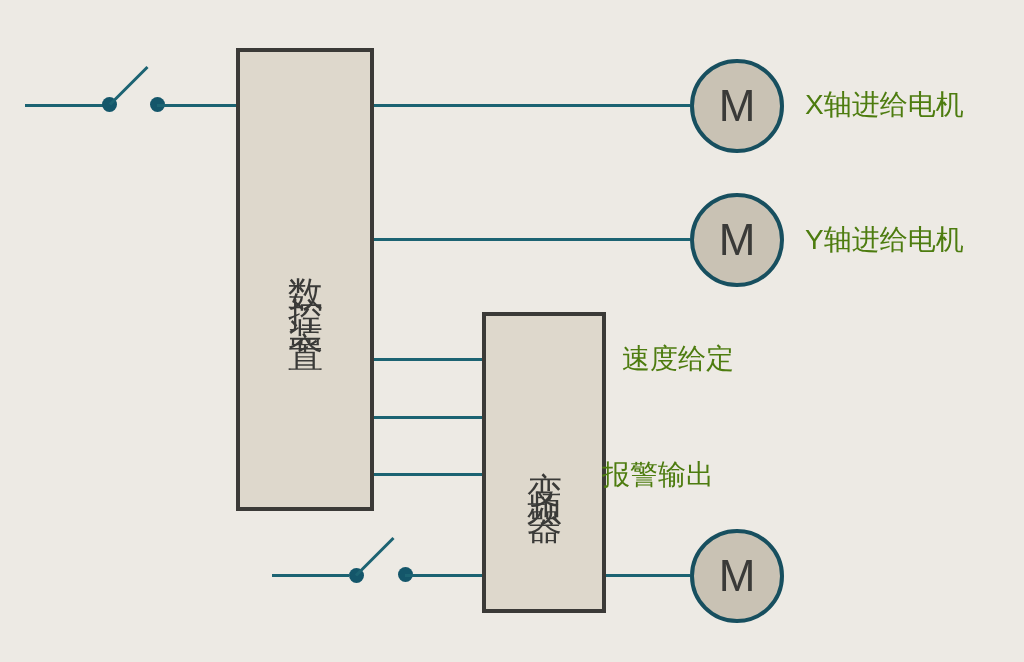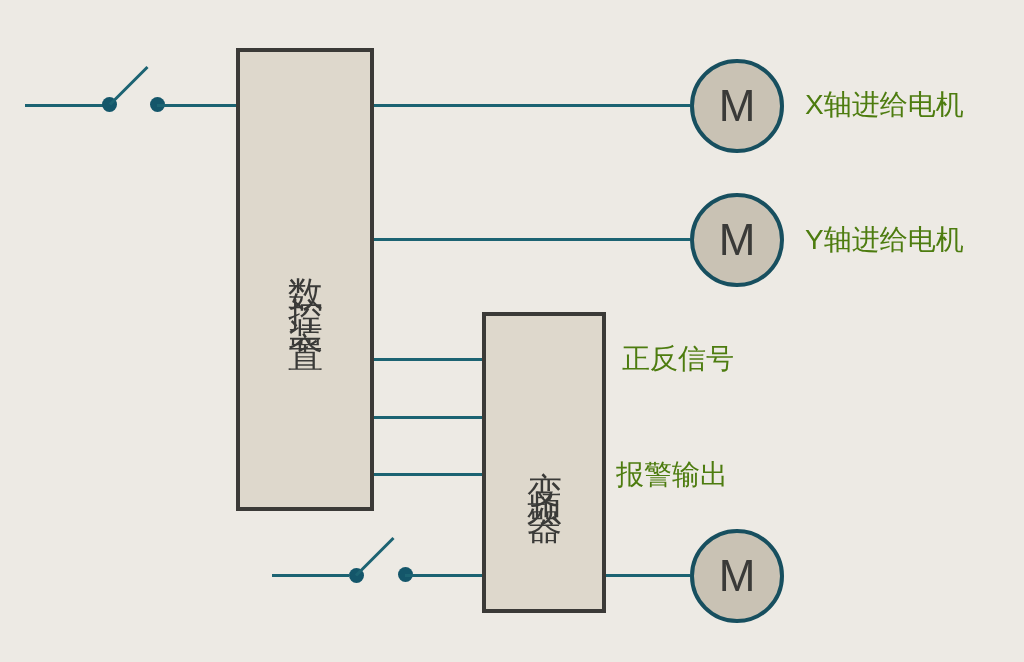--- a/index.html
+++ b/index.html
@@ -120,19 +120,19 @@
   <div class="motor-circle" style="left:690px;top:59px">
     <span class="motor-symbol">M</span>
   </div>
   <div class="motor-circle" style="left:690px;top:193px">
     <span class="motor-symbol">M</span>
   </div>
   <div class="motor-circle" style="left:690px;top:529px">
     <span class="motor-symbol">M</span>
   </div>
 
-  <div class="lbl" style="left:622px;top:360px">正反信号</div>
-  <div class="lbl" style="left:616px;top:476px">报警输出</div>
+  <div class="lbl" style="left:622px;top:360px">速度给定</div>
+  <div class="lbl" style="left:602px;top:476px">报警输出</div>
 
   <div class="lbl" style="left:805px;top:106px">X轴进给电机</div>
   <div class="lbl" style="left:805px;top:241px">Y轴进给电机</div>
 
 </div>
 
 </body></html>

